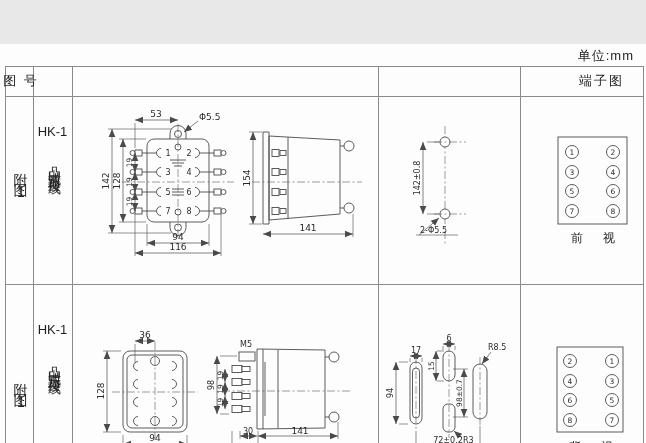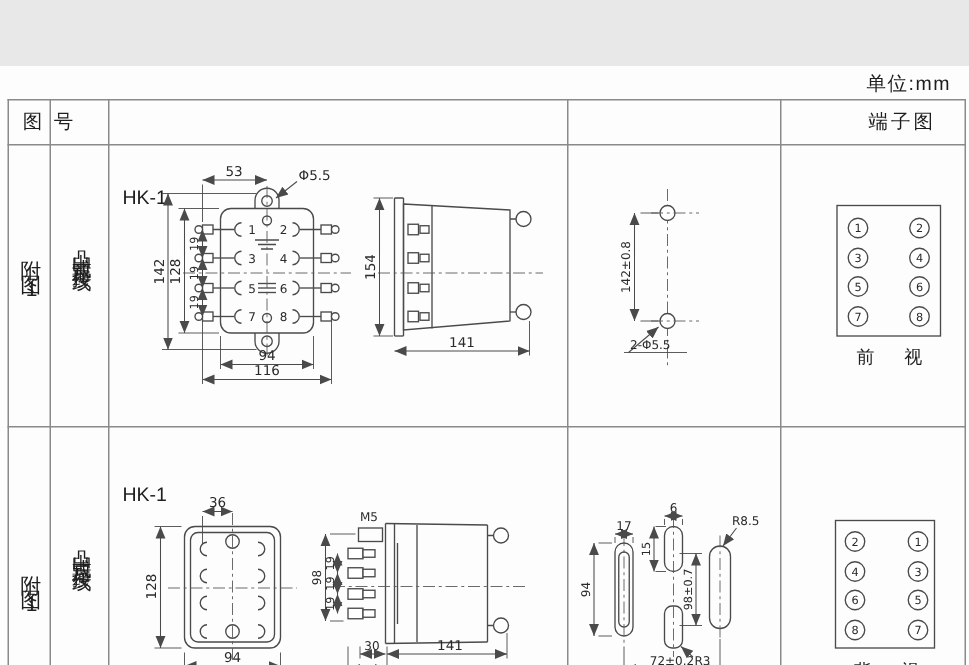--- a/index.html
+++ b/index.html
@@ -7,21 +7,21 @@
         font-family:"Liberation Sans","DejaVu Sans",sans-serif;color:#222;margin-top:44px;}
   .unit{position:absolute;top:3px;right:12px;font-size:13px;letter-spacing:1px;color:#1e1e1e;}
   .hl,.vl{position:absolute;background:#8a8a8a;}
   .hl{height:1px;}
   .vl{width:1px;}
   .hcell{position:absolute;top:22px;height:30px;display:flex;align-items:center;justify-content:center;
          font-size:13px;color:#1e1e1e;letter-spacing:2px;white-space:nowrap;}
   .vtext{position:absolute;writing-mode:vertical-rl;text-orientation:upright;color:#1e1e1e;white-space:nowrap;}
   .figno{font-size:14px;letter-spacing:11px;}
   .sdesc{font-size:13px;letter-spacing:3px;}
-  .model{position:absolute;text-align:center;font-size:13px;color:#1e1e1e;padding-left:44px;}
+  .model{position:absolute;text-align:center;font-size:13px;color:#1e1e1e;}
   svg{position:absolute;overflow:visible;}
   svg .ln *{stroke:#4a4a4a;stroke-width:0.9;fill:none;}
   svg .lnf *{stroke:#4a4a4a;stroke-width:0.9;fill:#ffffff;}
   svg .cl{stroke:#5a5a5a;stroke-width:0.6;stroke-dasharray:8 2.5 2 2.5;fill:none;}
   svg .dm{stroke:#4a4a4a;stroke-width:0.7;fill:none;}
   svg .xt{stroke:#4a4a4a;stroke-width:0.6;fill:none;}
   svg text{fill:#2a2a2a;font-size:9px;font-family:"DejaVu Sans","Liberation Sans",sans-serif;}
   svg text.t8{font-size:8px;}
   svg text.t7{font-size:7.5px;}
   svg text.cn{font-size:12px;letter-spacing:8px;fill:#1e1e1e;}
@@ -39,21 +39,21 @@
     <div class="hl" style="left:5px;top:240px;width:639px"></div>
     <div class="hl" style="left:5px;top:440px;width:639px"></div>
     <div class="vl" style="left:5px;top:22px;height:418px"></div>
     <div class="vl" style="left:33px;top:22px;height:418px"></div>
     <div class="vl" style="left:72px;top:22px;height:418px"></div>
     <div class="vl" style="left:378px;top:22px;height:418px"></div>
     <div class="vl" style="left:520px;top:22px;height:418px"></div>
     <div class="vl" style="left:643px;top:22px;height:418px"></div>
   </div>
 
-  <div class="hcell" style="left:19px;width:28px">图 号</div>
+  <div class="hcell" style="left:7px;width:28px">图 号</div>
   <div class="hcell" style="left:540px;width:123px">端子图</div>
 
   <div class="vtext figno" style="left:12px;top:118px">附图1</div>
   <div class="model" style="left:33px;top:80px;width:39px">HK-1</div>
   <div class="vtext sdesc" style="left:45px;top:112px">凸出式前接线</div>
 
   <div class="vtext figno" style="left:12px;top:328px">附图1</div>
   <div class="model" style="left:33px;top:278px;width:39px">HK-1</div>
   <div class="vtext sdesc" style="left:45px;top:312px">凸出式后接线</div>
 

